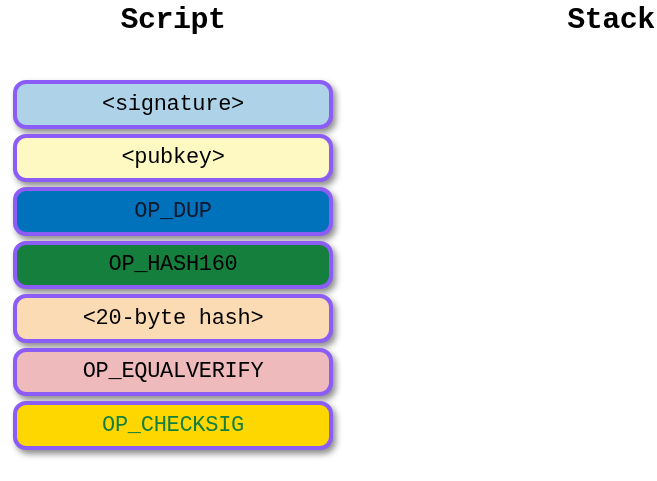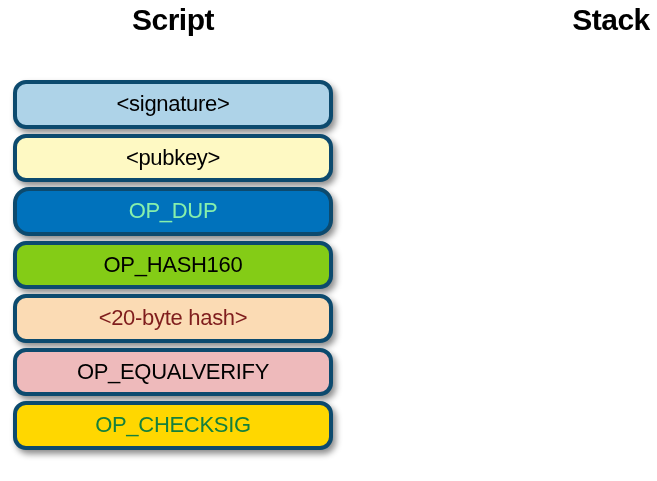--- a/index.html
+++ b/index.html
@@ -2,21 +2,21 @@
 <html><head>
 <meta charset="utf-8">
 <style>
   html, body { margin: 0; padding: 0; }
   .canvas {
     position: relative;
     width: 657px;
     height: 481px;
     background: #ffffff;
     overflow: hidden;
-    font-family: Liberation Sans, sans-serif;
+    font-family: Liberation Mono, monospace;
   }
   .col-title {
     position: absolute;
     top: 3px;
     font-weight: bold;
     font-size: 30px;
     line-height: 34px;
     color: #000000;
     letter-spacing: -0.5px;
     text-align: center;
@@ -28,21 +28,21 @@
     top: 80px;
     left: 13px;
     width: 320px;
     display: flex;
     flex-direction: column;
     gap: 5px;
   }
   .opbox {
     box-sizing: border-box;
     height: 48.5px;
-    border: 4px solid #0c4a6e;
+    border: 4px solid #8b5cf6;
     border-radius: 13px;
     display: flex;
     align-items: center;
     justify-content: center;
     font-size: 22px;
     letter-spacing: -0.3px;
     box-shadow: 3px 4px 6px rgba(0, 0, 0, 0.45);
     white-space: nowrap;
   }
   .stack-area {
@@ -58,22 +58,22 @@
 
 <div class="canvas">
 
   <div class="col-title script-title">Script</div>
 
   <div class="col-title stack-title">Stack</div>
 
   <div class="stack-list">
       <div class="opbox" style="background: rgb(174, 211, 232); color: rgb(0, 0, 0);">&lt;signature&gt;</div>
       <div class="opbox" style="background: #fef9c3; color: rgb(0, 0, 0);">&lt;pubkey&gt;</div>
-      <div class="opbox" style="background: rgb(0, 114, 188); color: #86efac; border-radius: 16px;">OP_DUP</div>
-      <div class="opbox" style="background: #84cc16; color: rgb(0, 0, 0);">OP_HASH160</div>
-      <div class="opbox" style="background: rgb(251, 219, 180); color: #7f1d1d;">&lt;20-byte hash&gt;</div>
+      <div class="opbox" style="background: rgb(0, 114, 188); color: #0f172a;">OP_DUP</div>
+      <div class="opbox" style="background: #15803d; color: rgb(0, 0, 0);">OP_HASH160</div>
+      <div class="opbox" style="background: rgb(251, 219, 180); color: #000000;">&lt;20-byte hash&gt;</div>
       <div class="opbox" style="background: rgb(238, 186, 187); color: rgb(0, 0, 0);">OP_EQUALVERIFY</div>
       <div class="opbox" style="background: rgb(255, 215, 0); color: #15803d;">OP_CHECKSIG</div>
     </div>
 
   <div class="stack-area"></div>
 
 </div>
 
 </body></html>

